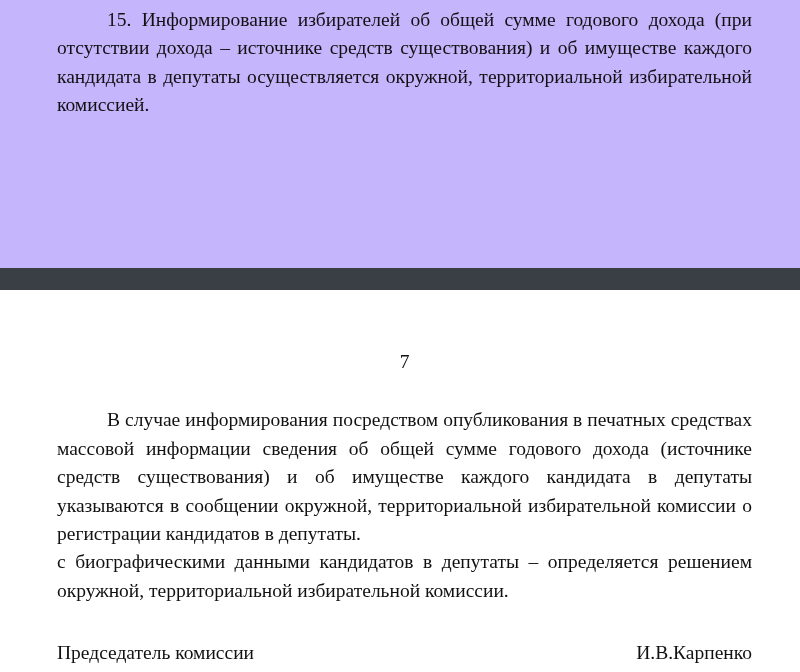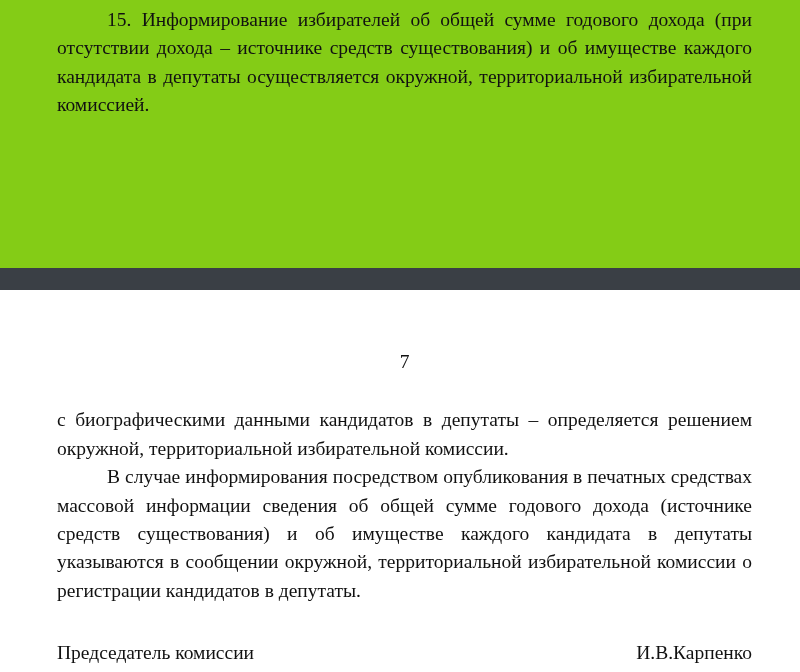--- a/index.html
+++ b/index.html
@@ -20,21 +20,21 @@
     height: 672px;
     background: #ffffff;
   }
   
   .page-top {
     position: absolute;
     left: 0;
     top: 0;
     width: 800px;
     height: 268px;
-    background: #84cc16;
+    background: #c4b5fd;
     box-sizing: border-box;
     padding: 6px 48px 0 57px;
   }
   
   .page-gap {
     position: absolute;
     left: 0;
     top: 268px;
     width: 800px;
     height: 22px;
@@ -98,22 +98,22 @@
   <div class="page-top">
     <p class="para indent">15. Информирование избирателей об общей сумме годового дохода (при отсутствии дохода – источнике средств существования) и об имуществе каждого кандидата в депутаты осуществляется окружной, территориальной избирательной комиссией.</p>
   </div>
 
   <div class="page-gap"></div>
 
   <div class="page-bottom">
     <p class="page-number">7</p>
 
     <div class="body-block">
+      <p class="para indent">В случае информирования посредством опубликования в печатных средствах массовой информации сведения об общей сумме годового дохода (источнике средств существования) и об имуществе каждого кандидата в депутаты указываются в сообщении окружной, территориальной избирательной комиссии о регистрации кандидатов в депутаты.</p>
       <p class="para">с биографическими данными кандидатов в депутаты – определяется решением окружной, территориальной избирательной комиссии.</p>
-      <p class="para indent">В случае информирования посредством опубликования в печатных средствах массовой информации сведения об общей сумме годового дохода (источнике средств существования) и об имуществе каждого кандидата в депутаты указываются в сообщении окружной, территориальной избирательной комиссии о регистрации кандидатов в депутаты.</p>
     </div>
 
     <div class="signature-row">
       <span class="signature-left">Председатель комиссии</span>
       <span class="signature-right">И.В.Карпенко</span>
     </div>
   </div>
 
 </div>
 

